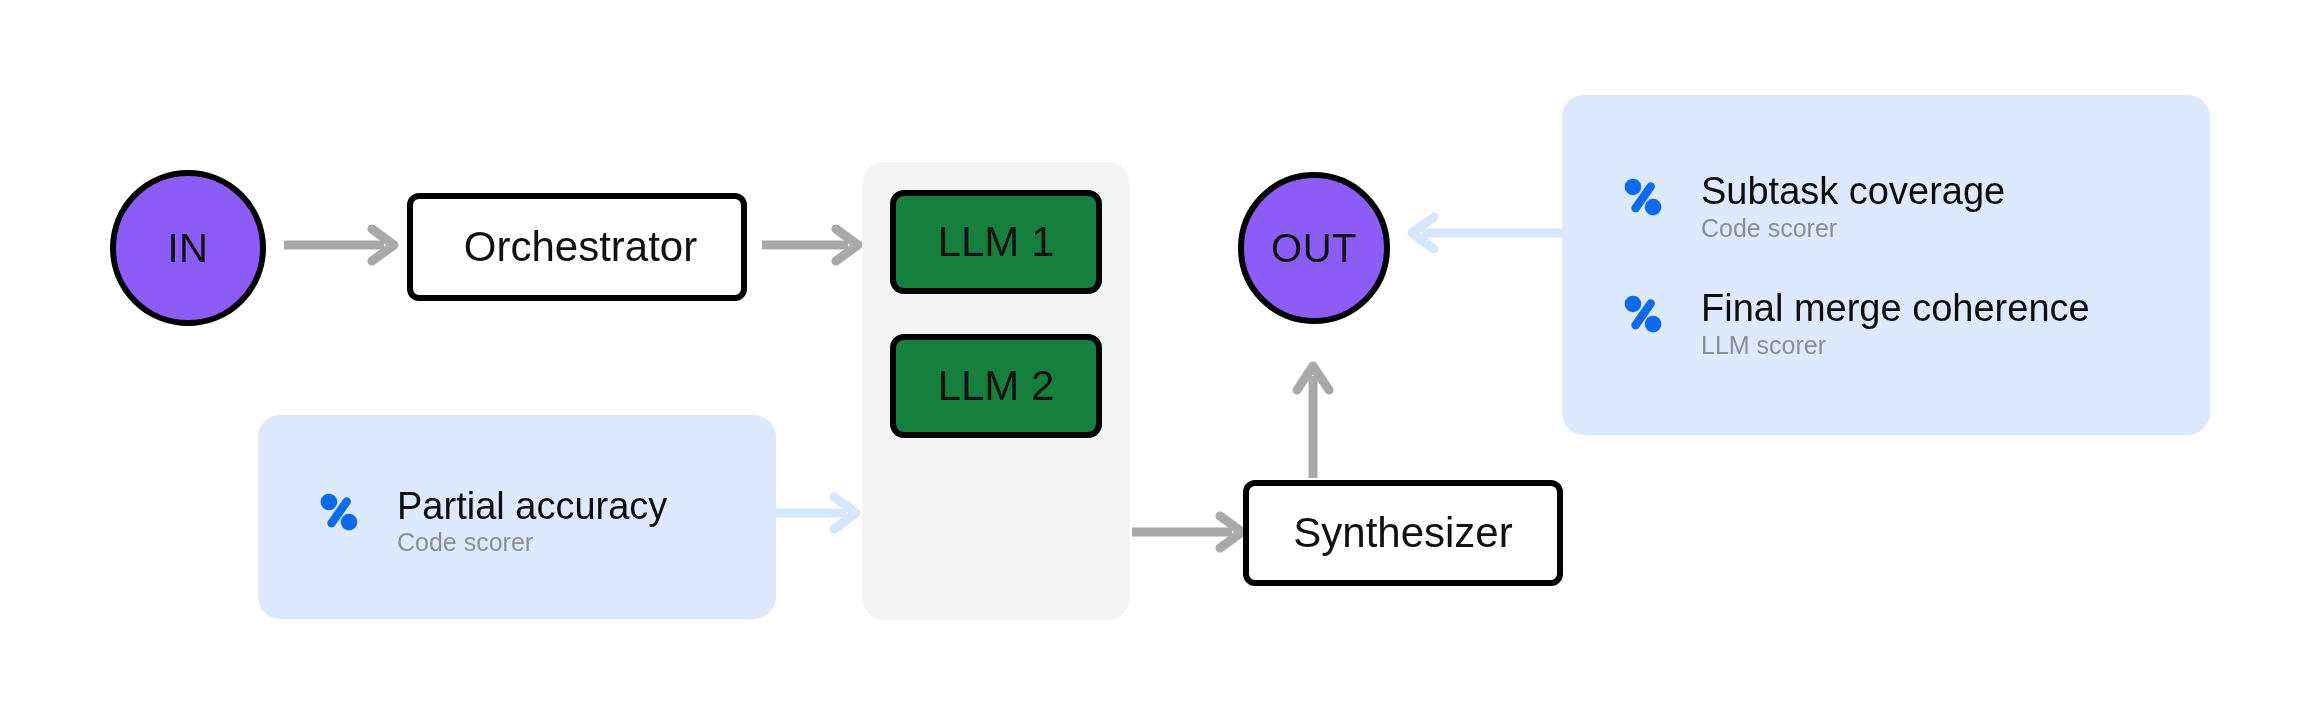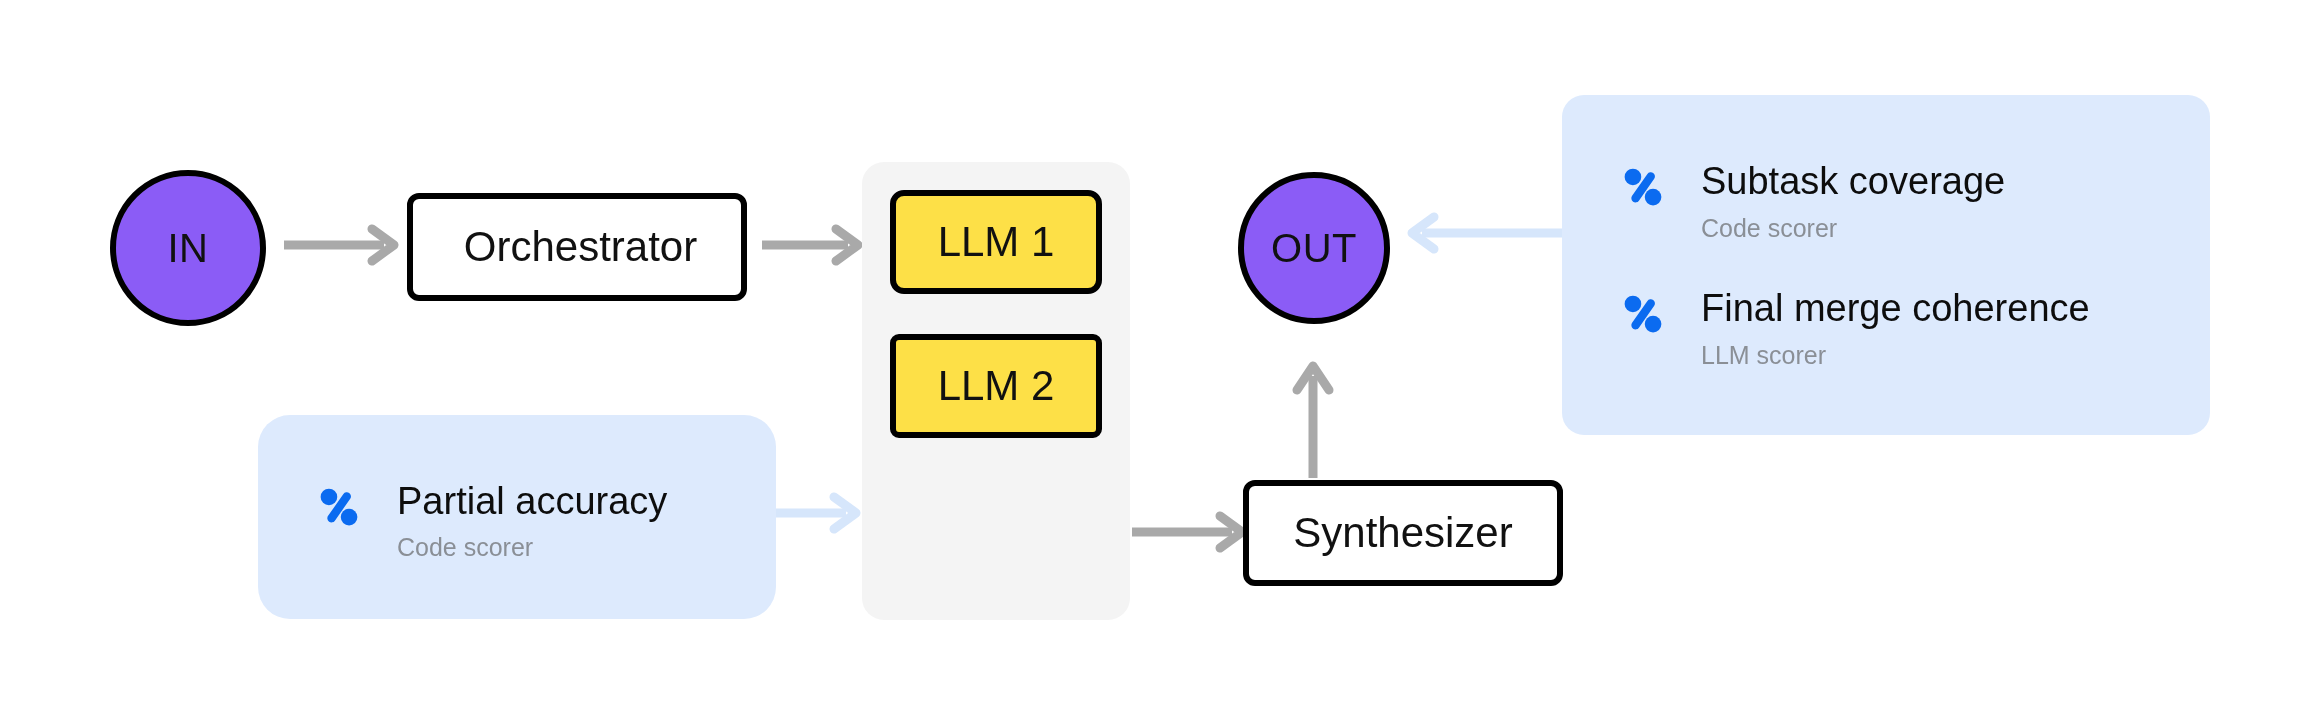--- a/index.html
+++ b/index.html
@@ -56,21 +56,21 @@
   .group-panel {
     position: absolute;
     background: #f4f4f4;
     border-radius: 22px;
     box-sizing: border-box;
   }
   .llm-box {
     position: absolute;
     border: 6px solid #000000;
     border-radius: 14px;
-    background: #fde047;
+    background: #15803d;
     display: flex;
     align-items: center;
     justify-content: center;
     box-sizing: border-box;
   }
   .llm-box .node-label {
     font-size: 42px;
     color: #111111;
     line-height: 1;
   }
@@ -94,21 +94,21 @@
   .scorer-title {
     font-size: 38px;
     color: #0d0d0d;
     line-height: 1.12;
     white-space: nowrap;
   }
   .scorer-sub {
     font-size: 25px;
     color: #8a8f96;
     line-height: 1.2;
-    margin-top: 10px;
+    margin-top: 0;
     white-space: nowrap;
   }
   .pct-icon {
     width: 42px;
     height: 42px;
     flex: 0 0 42px;
     margin-top: 6px;
     display: block;
   }
 
@@ -157,34 +157,34 @@
   <div class="node-box" style="left:407px; top:193px; width:340px; height:108px;padding-left:7px;">
     <span class="node-label">Orchestrator</span>
   </div>
 
   <div class="group-panel" style="left:862px; top:162px; width:268px; height:458px;"></div>
 
   <div class="llm-box" style="left:890px; top:190px; width:212px; height:104px;">
     <span class="node-label">LLM 1</span>
   </div>
 
-  <div class="llm-box" style="left:890px; top:334px; width:212px; height:104px;border-radius:9px;">
+  <div class="llm-box" style="left:890px; top:334px; width:212px; height:104px;">
     <span class="node-label">LLM 2</span>
   </div>
 
 
   <div class="node-circle" style="left:1238px; top:172px; width:152px; height:152px;">
     <span class="node-label">OUT</span>
   </div>
 
   <div class="node-box" style="left:1243px; top:480px; width:320px; height:106px;">
     <span class="node-label">Synthesizer</span>
   </div>
 
-  <div class="scorer-card" style="left:258px; top:415px; width:518px; height:204px; padding:8px 0 0 60px;border-radius:32px;">
+  <div class="scorer-card" style="left:258px; top:415px; width:518px; height:204px; padding:8px 0 0 60px;">
     <div class="scorer-row">
       <svg class="pct-icon" viewBox="0 0 48 48">
         <circle cx="12.5" cy="12.5" r="9.5" fill="#0b6bf0"></circle>
         <circle cx="35.5" cy="35.5" r="9.5" fill="#0b6bf0"></circle>
         <rect x="19.6" y="4.2" width="9.5" height="40" rx="4.75" fill="#0b6bf0" transform="rotate(35 24 24)"></rect>
       </svg>
       <div class="scorer-text">
         <span class="scorer-title">Partial accuracy</span>
         <span class="scorer-sub">Code scorer</span>
       </div>

